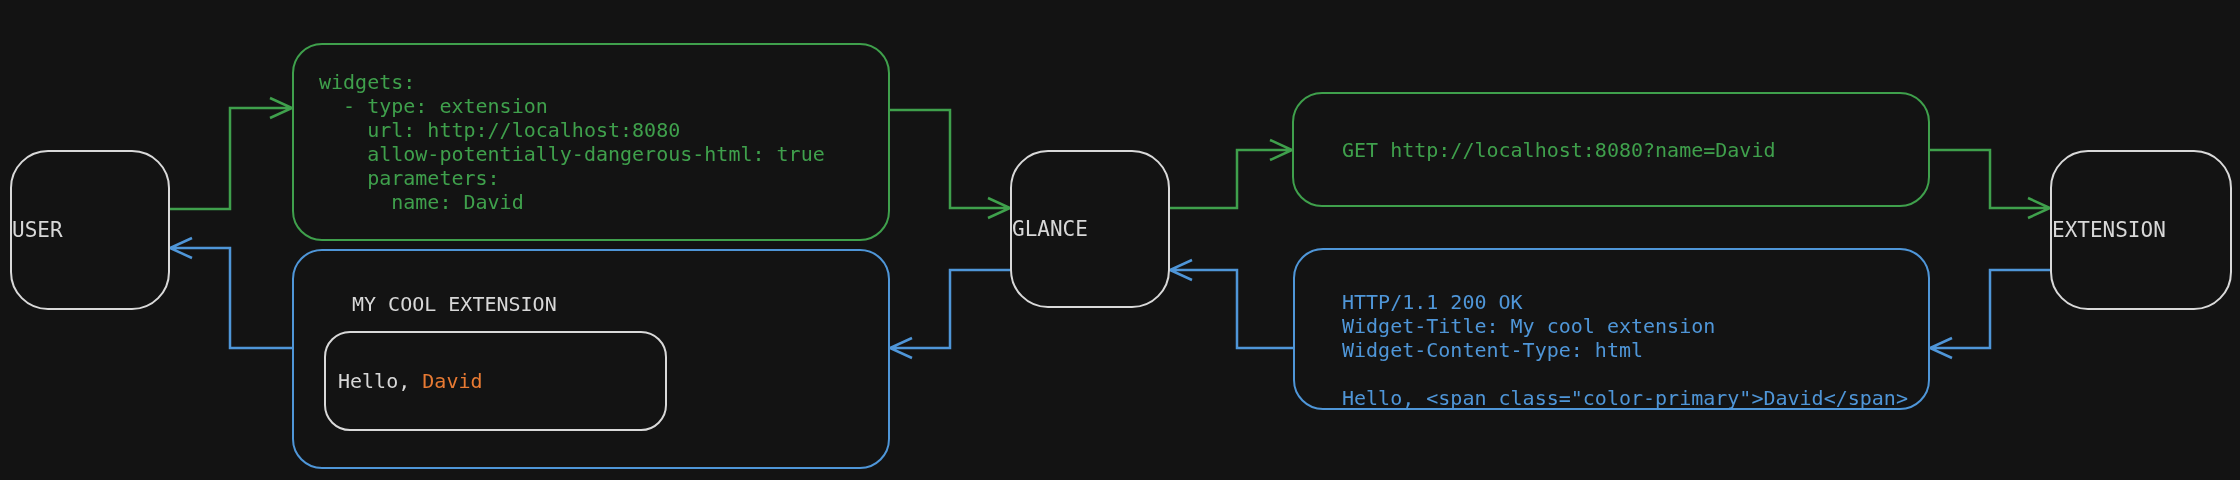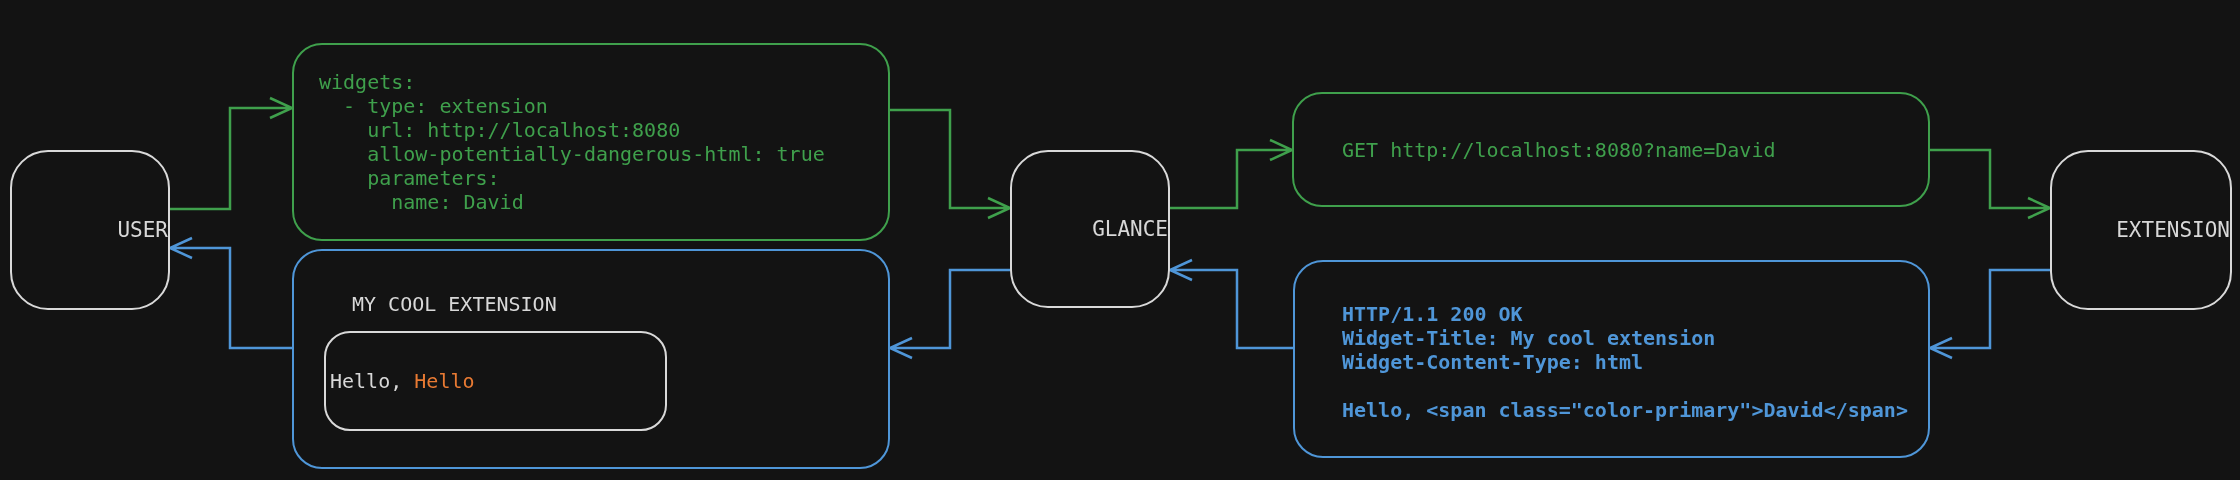--- a/index.html
+++ b/index.html
@@ -23,21 +23,21 @@
   .wire { fill: none; stroke-width: 2.5; stroke-linejoin: miter; }
   .wire.green { stroke: var(--green, #3fa04c); }
   .wire.blue  { stroke: var(--blue, #4f96d8); }
 
   .node {
     position: absolute;
     border: 2.5px solid var(--border-gray, #d9d9d9);
     border-radius: 38px;
     display: flex;
     align-items: center;
-    justify-content: flex-end;
+    justify-content: flex-start;
     color: var(--text-gray, #d8d8d8);
     font-size: 21px;
     background: var(--background, #131313);
   }
   #user      { left: 10px;   top: 150px; width: 160px; height: 160px; }
   #glance    { left: 1010px; top: 150px; width: 160px; height: 158px; }
   #extension { left: 2050px; top: 150px; width: 182px; height: 160px; }
 
   .codebox {
     position: absolute;
@@ -56,40 +56,40 @@
   }
   .green-text { color: var(--green, #3fa04c); }
   .blue-text  { color: var(--blue, #4f96d8); }
 
   #config   { left: 292px;  top: 11px;  width: 598px; height: 198px; margin-top: 32px; }
   #config .code   { padding: 25px 0 0 25px; }
 
   #request  { left: 1292px; top: 92px;  width: 638px; height: 115px; display: flex; align-items: center; text-align: right; }
   #request .code  { padding-left: 48px; }
 
-  #response { left: 1293px; top: 260px; width: 637px; height: 198px; font-weight: bold; }
+  #response { left: 1293px; top: 248px; width: 637px; height: 162px; }
   #response .code { padding: 40px 0 0 47px; }
 
   #widget   { left: 292px;  top: 249px; width: 598px; height: 220px; text-align: center; }
   .widget-title {
     position: absolute;
     left: 58px; top: 41px;
     font-size: 20px;
     line-height: 24px;
     color: var(--text-gray, #d8d8d8);
   }
   .preview {
     position: absolute;
     left: 30px; top: 80px;
     width: 343px; height: 100px;
     border: 2.5px solid var(--border-gray, #d9d9d9);
     border-radius: 26px;
     display: flex;
     align-items: center;
-    padding-left: 4px;
+    padding-left: 12px;
     font-size: 20px;
     white-space: pre;
     color: var(--text-gray, #d8d8d8);
   }
   .preview .name { color: var(--orange, #e87a33); }
 </style>
 </head>
 <body>
 
 <div class="canvas">
@@ -133,16 +133,16 @@
   <div class="codebox blue-box" id="response">
     <pre class="code blue-text">HTTP/1.1 200 OK
 Widget-Title: My cool extension
 Widget-Content-Type: html
 
 Hello, &lt;span class="color-primary"&gt;David&lt;/span&gt;</pre>
   </div>
 
   <div class="codebox blue-box" id="widget">
     <div class="widget-title">MY COOL EXTENSION</div>
-    <div class="preview"><span class="hello">Hello, </span><span class="name">Hello</span></div>
+    <div class="preview"><span class="hello">Hello, </span><span class="name">David</span></div>
   </div>
 
 </div>
 
 </body></html>

